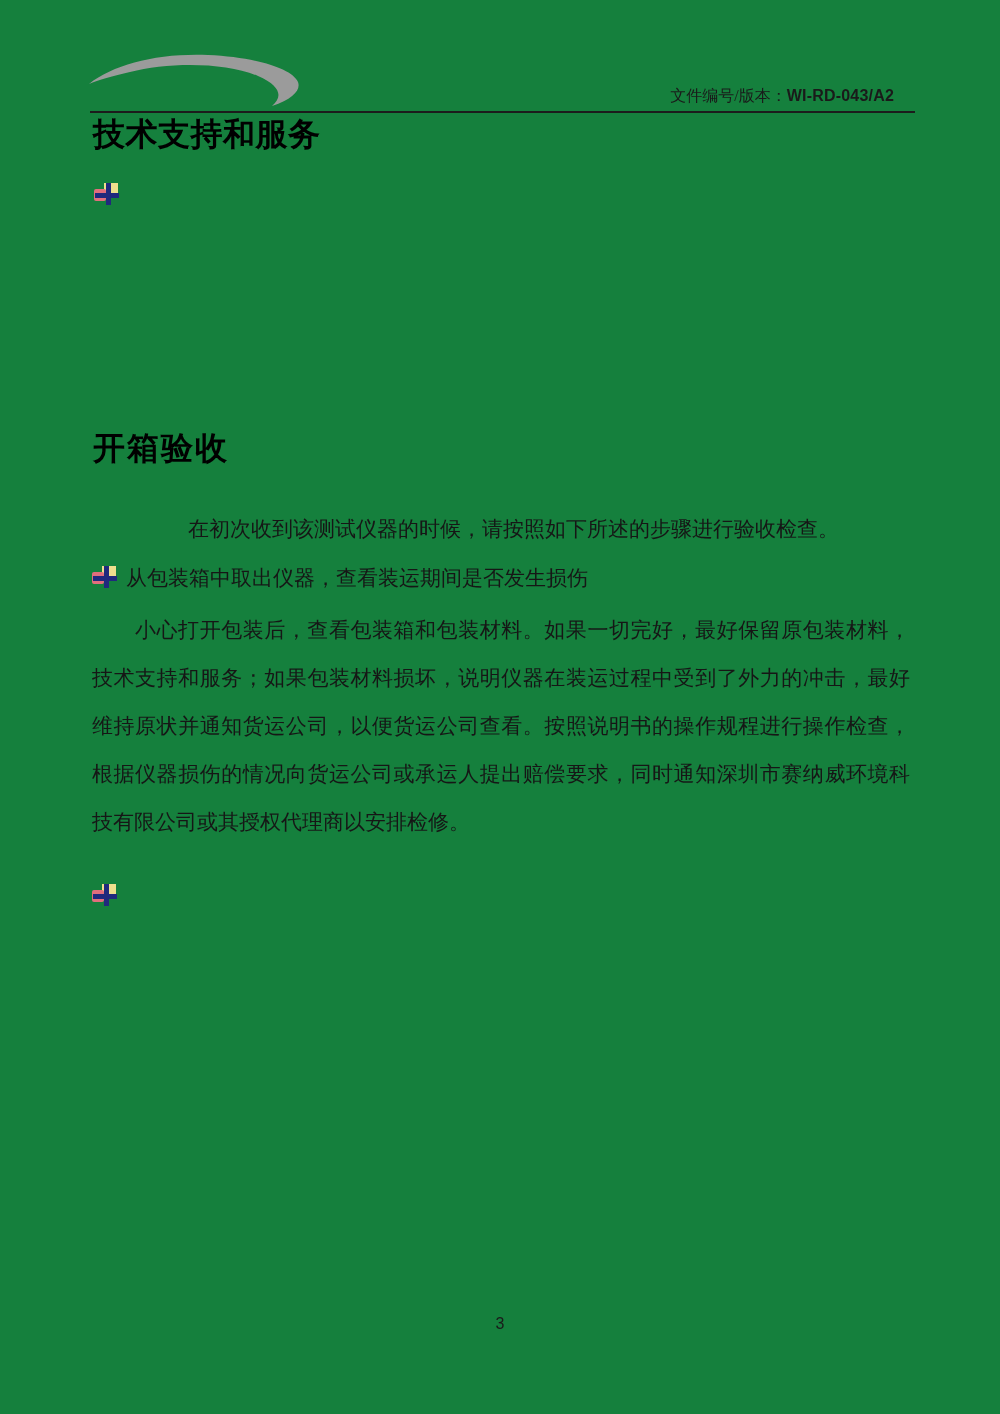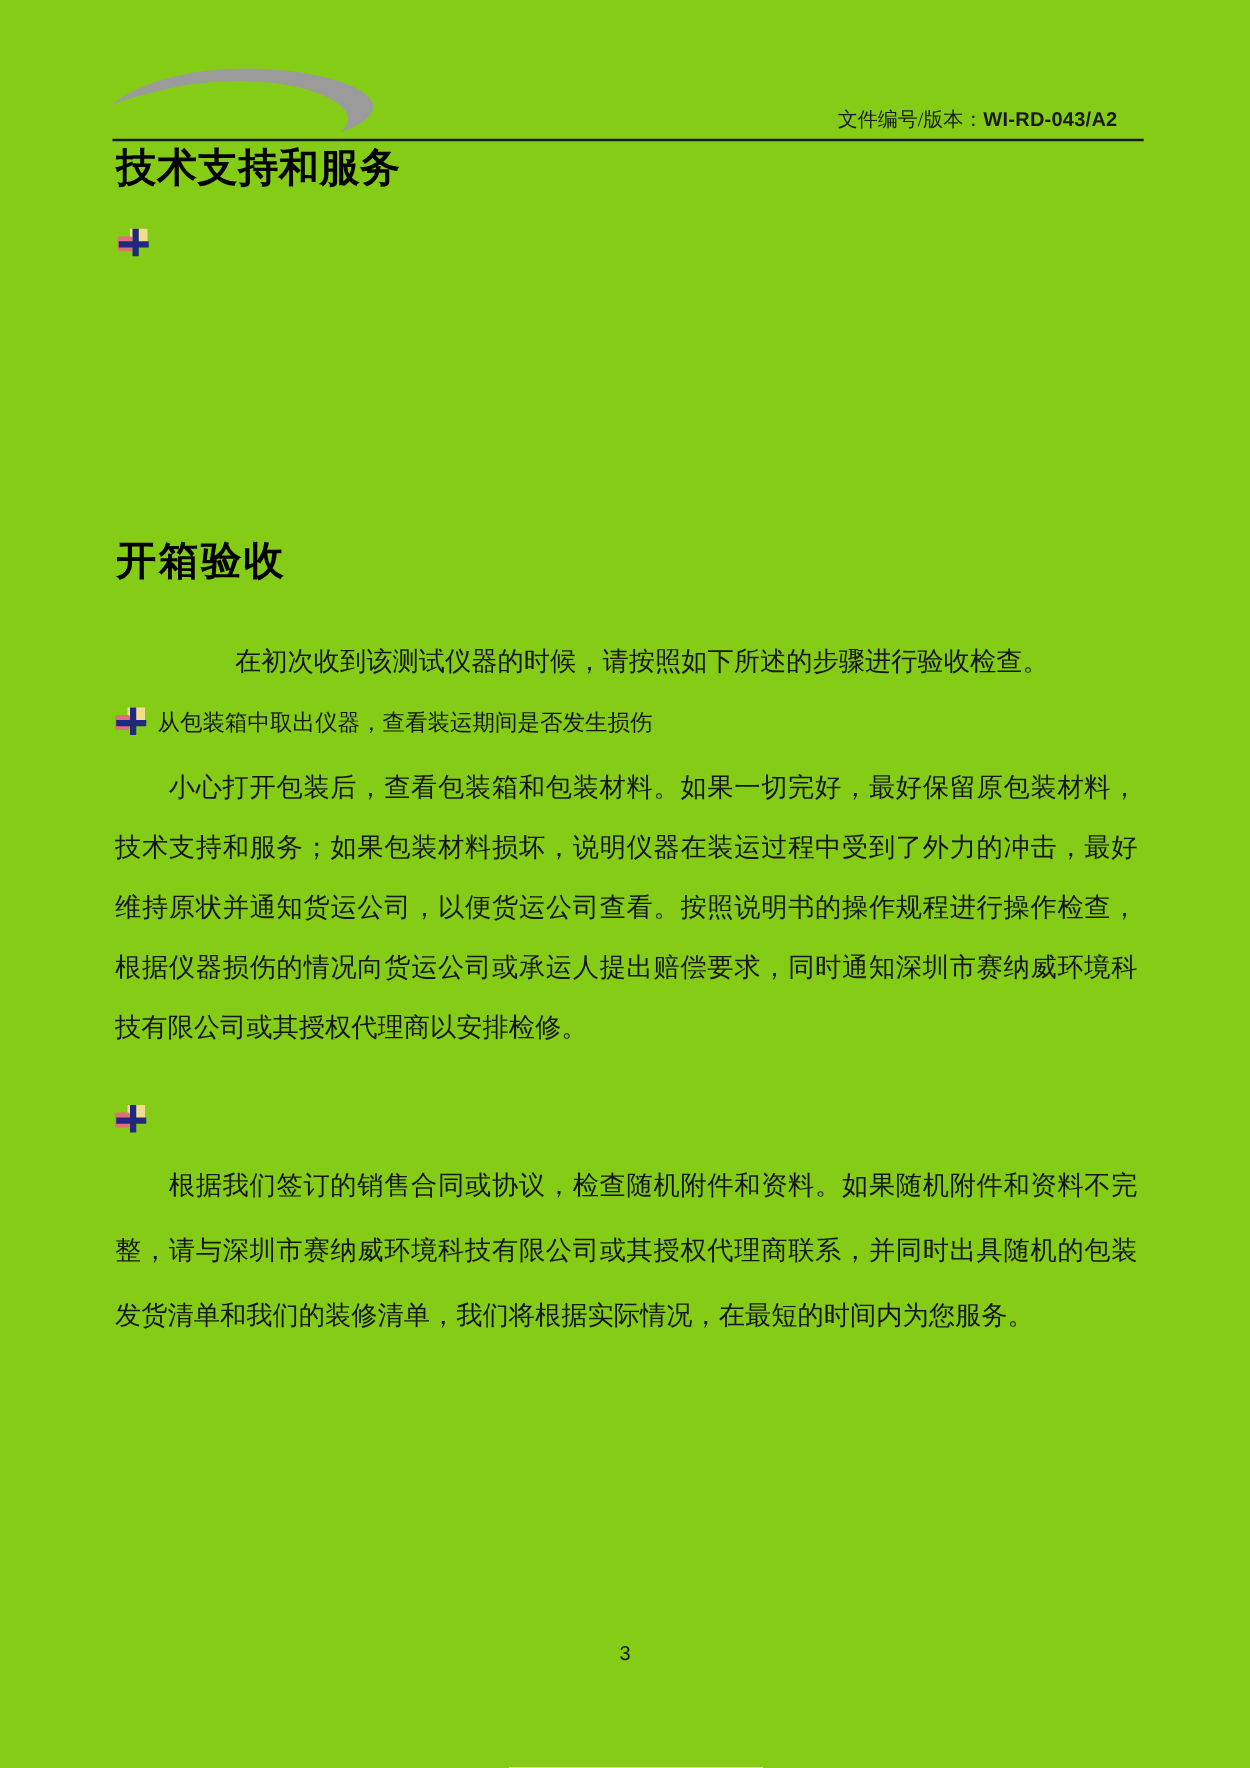--- a/index.html
+++ b/index.html
@@ -1,21 +1,21 @@
 <!DOCTYPE html>
 <html><head>
 <meta charset="utf-8">
 <style>
   html, body { margin: 0; padding: 0; background: #ffffff; }
   .page {
     position: relative;
     width: 1000px;
     height: 1414px;
     margin: 0 auto;
-    background: #84cc16;
+    background: #15803d;
     font-family: "Liberation Serif", "DejaVu Serif", serif;
     color: #141414;
     overflow: hidden;
   }
 
   
   .logo { position: absolute; left: 86px; top: 50px; width: 222px; height: 66px; }
   .doc-ref {
     position: absolute; top: 86px; right: 106px;
     font-size: 16px; color: #1a1a1a; white-space: nowrap;
@@ -44,21 +44,21 @@
     font-size: 21px; color: #161616;
     text-align: justify; text-justify: inter-ideograph;
   }
   .para-support { left: 128px; top: 171px; width: 782px; line-height: 52px; }
   .intro-line   { left: 92px;  top: 514px; width: 818px; line-height: 30px; text-indent: 25px; text-align: center; }
   .para-unpack1 { left: 92px;  top: 606px; width: 818px; line-height: 48px; text-indent: 43px; }
   .para-unpack2 { left: 92px;  top: 922px; width: 818px; line-height: 52px; text-indent: 43px; }
 
   .bullet-label {
     position: absolute; left: 126px;
-    font-size: 18px; color: #161616; white-space: nowrap; line-height: 30px; text-align: right;
+    font-size: 21px; color: #161616; white-space: nowrap; line-height: 30px; text-align: right;
   }
   .bl-1 { top: 563px; }
   .bl-2 { top: 881px; }
 
   
   .bullet-icon { position: absolute; width: 26px; height: 24px; }
   .bullet-icon i { position: absolute; display: block; }
   .bullet-icon .sq-yellow { left: 10px; top: 0;   width: 14px; height: 14px; background: #efdf8d; }
   .bullet-icon .sq-pink   { left: 0;    top: 6px; width: 12px; height: 12px; background: #e26e7c; border-radius: 2px; }
   .bullet-icon .bar-v     { left: 12px; top: 0;   width: 5px;  height: 22px; background: #20297d; }
@@ -114,17 +114,16 @@
   </span>
   <div class="bullet-label bl-1">从包装箱中取出仪器，查看装运期间是否发生损伤</div>
   <div class="body-text para-unpack1">小心打开包装后，查看包装箱和包装材料。如果一切完好，最好保留原包装材料，技术支持和服务；如果包装材料损坏，说明仪器在装运过程中受到了外力的冲击，最好维持原状并通知货运公司，以便货运公司查看。按照说明书的操作规程进行操作检查，根据仪器损伤的情况向货运公司或承运人提出赔偿要求，同时通知深圳市赛纳威环境科技有限公司或其授权代理商以安排检修。</div>
 
   <span class="bullet-icon bi-3">
     <i class="sq-yellow"></i>
     <i class="sq-pink"></i>
     <i class="bar-v"></i>
     <i class="bar-h"></i>
   </span>
-  <div class="body-text para-unpack2">根据我们签订的销售合同或协议，检查随机附件和资料。如果随机附件和资料不完整，请与深圳市赛纳威环境科技有限公司或其授权代理商联系，并同时出具随机的包装发货清单和我们的装修清单，我们将根据实际情况，在最短的时间内为您服务。</div>
 
   <div class="page-number">3</div>
 
 </div>
 
 </body></html>

